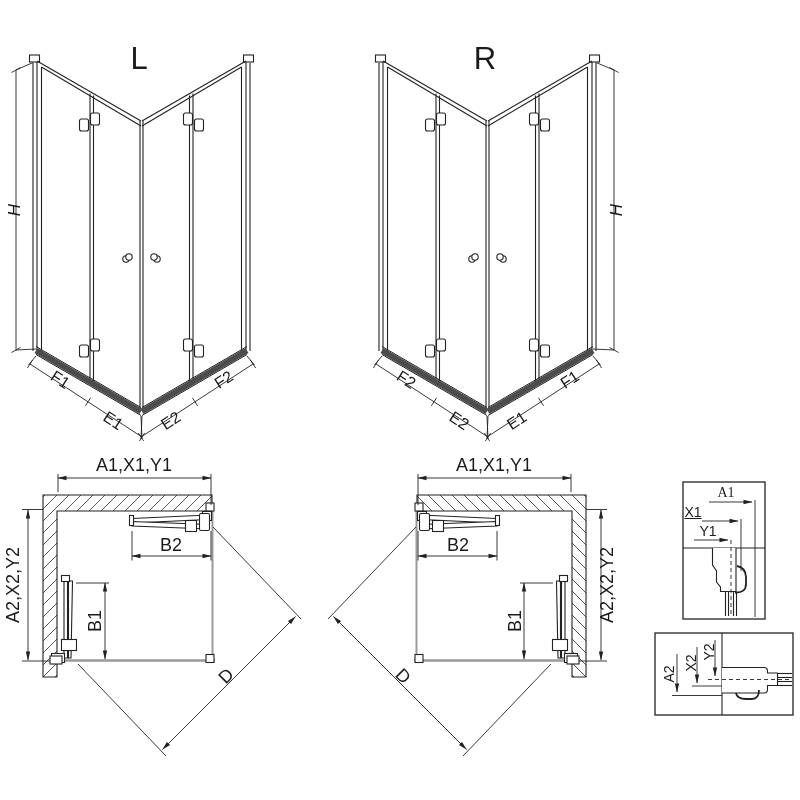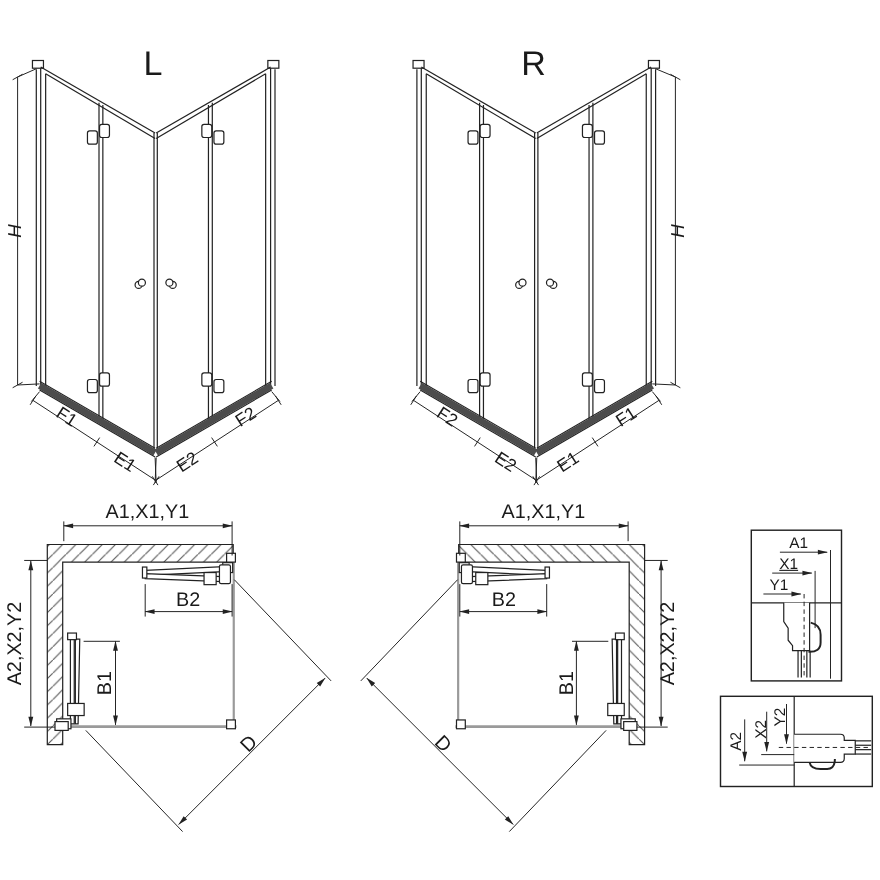--- a/index.html
+++ b/index.html
@@ -215,21 +215,21 @@
 <span class="lbl lbl-lg" style="left:171px;top:545px;">B2</span>
 <span class="lbl lbl-lg r-90" style="left:95px;top:621px;">B1</span>
 <span class="lbl lbl-lg rm45" style="left:226px;top:676px;">D</span>
 
 <span class="lbl lbl-lg" style="left:494px;top:465px;">A1,X1,Y1</span>
 <span class="lbl lbl-lg r-90" style="left:607px;top:585px;">A2,X2,Y2</span>
 <span class="lbl lbl-lg" style="left:458px;top:545px;">B2</span>
 <span class="lbl lbl-lg r-90" style="left:515px;top:621px;">B1</span>
 <span class="lbl lbl-lg r45" style="left:403px;top:676px;">D</span>
 
-<span class="lbl lbl-sm" style="left:726px;top:493px;">A1</span>
-<span class="lbl lbl-sm" style="left:717px;top:512px;text-decoration:underline;">X1</span>
+<span class="lbl lbl-sm" style="left:726px;top:493px;font-family:Liberation Serif, serif;">A1</span>
+<span class="lbl lbl-sm" style="left:693px;top:512px;text-decoration:underline;">X1</span>
 <span class="lbl lbl-sm" style="left:708px;top:531px;text-align:center;">Y1</span>
 
 <span class="lbl lbl-sm r-90" style="left:669px;top:674px;">A2</span>
 <span class="lbl lbl-sm r-90" style="left:691px;top:663px;">X2</span>
 <span class="lbl lbl-sm r-90" style="left:709px;top:652px;">Y2</span>
 
 </div>
 
 </body></html>

